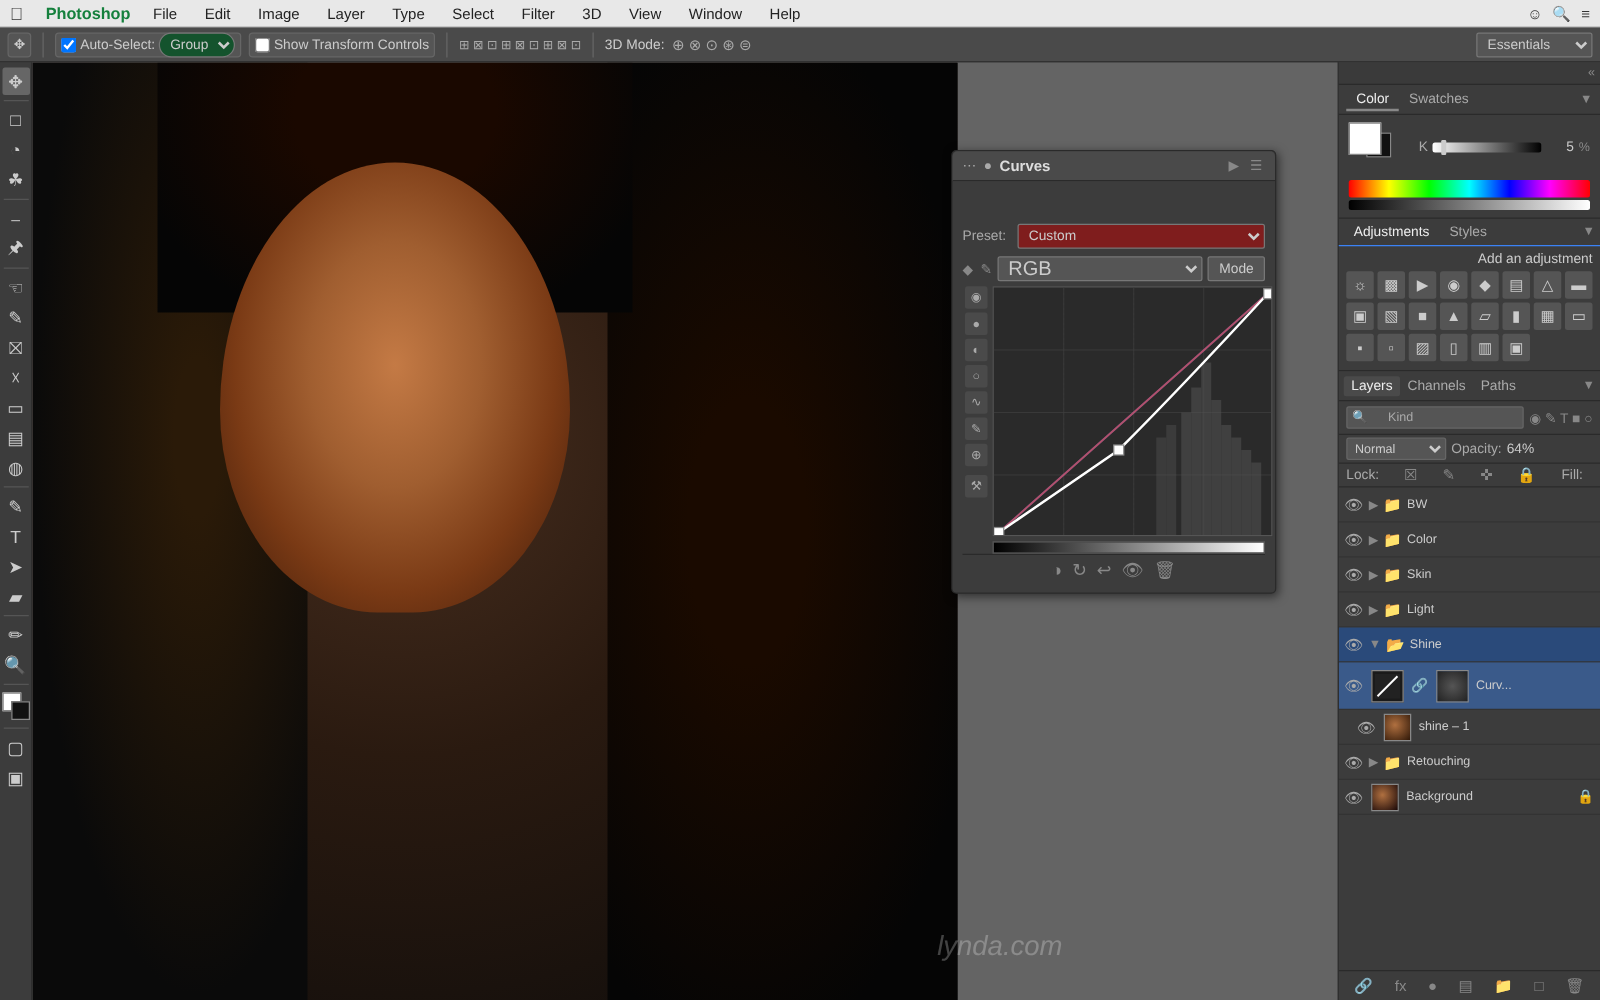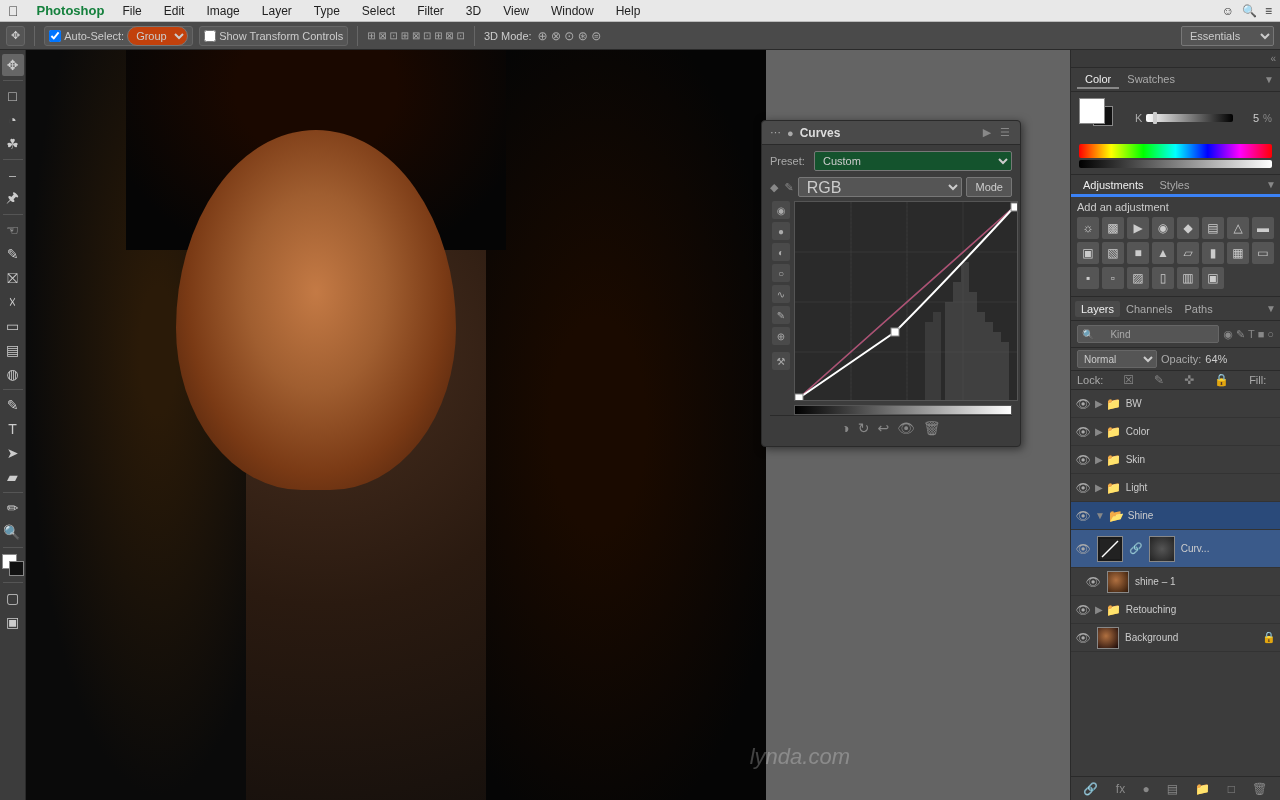--- a/index.html
+++ b/index.html
@@ -19,21 +19,21 @@
 
     
     #toolbar {
       width: 100%; height: 28px; background: #4a4a4a;
       display: flex; align-items: center; padding: 0 6px; gap: 6px;
       border-bottom: 1px solid #2a2a2a;
     }
     .toolbar-item { font-size: 11px; color: #ccc; padding: 2px 4px; background: #555; border: 1px solid #666; border-radius: 3px; height: 20px; display: flex; align-items: center; gap: 3px; }
     .toolbar-separator { width: 1px; height: 20px; background: #666; margin: 0 3px; }
     .toolbar-label { color: #ccc; font-size: 11px; }
-    .toolbar-select { background: #c2410c; border: 1px solid #777; color: #ccc; font-size: 11px; height: 20px; border-radius: 10px; padding: 0 4px; }
+    .toolbar-select { background: #14532d; border: 1px solid #777; color: #ccc; font-size: 11px; height: 20px; border-radius: 10px; padding: 0 4px; }
     .workspace-select { background: #555; border: 1px solid #777; color: #ccc; font-size: 11px; height: 20px; border-radius: 2px; padding: 0 4px; margin-left: auto; }
 
     
     #main { display: flex; width: 100%; height: calc(800px - 50px); }
 
     
     #left-toolbar {
       width: 26px; background: #3c3c3c; border-right: 1px solid #2a2a2a;
       display: flex; flex-direction: column; align-items: center; padding: 4px 2px; gap: 2px;
     }
@@ -95,21 +95,21 @@
     
     .color-panel { padding: 6px 8px; border-bottom: 1px solid #2a2a2a; }
     .color-swatches-row { display: flex; gap: 4px; align-items: center; margin-bottom: 6px; }
     .swatch-container { position: relative; width: 44px; height: 40px; }
     .k-slider-row { display: flex; align-items: center; gap: 4px; }
     .k-label { font-size: 11px; color: #aaa; }
     .k-value { width: 22px; font-size: 11px; color: #ccc; text-align: right; }
     .color-spectrum { width: 100%; height: 14px; background: linear-gradient(to right, #f00, #ff0, #0f0, #0ff, #00f, #f0f, #f00); border-radius: 2px; margin-top: 4px; }
 
     
-    .adj-panel { padding: 4px 6px; border-bottom: 1px solid #2a2a2a; }
+    .adj-panel { padding: 4px 6px; border-bottom: 1px solid #2a2a2a; text-align: right; }
     .adj-title { font-size: 11px; color: #ccc; margin-bottom: 4px; }
     .adj-icons-row { display: flex; flex-wrap: wrap; gap: 3px; margin-bottom: 3px; }
     .adj-icon { width: 22px; height: 22px; background: #555; border-radius: 2px; display: flex; align-items: center; justify-content: center; font-size: 12px; cursor: pointer; color: #ccc; }
 
     
     .layers-panel { flex: 1; display: flex; flex-direction: column; overflow: hidden; }
     .layers-tabs { display: flex; background: #3c3c3c; border-bottom: 1px solid #2a2a2a; align-items: center; padding: 0 4px; height: 24px; }
     .layers-tab { font-size: 11px; color: #aaa; padding: 2px 6px; cursor: pointer; }
     .layers-tab.active { color: #eee; background: #4a4a4a; border-radius: 2px; }
     .layers-controls { padding: 4px 6px; display: flex; gap: 4px; align-items: center; border-bottom: 1px solid #2a2a2a; }
@@ -145,24 +145,24 @@
       z-index: 100;
     }
     .panel-header {
       background: #4a4a4a; padding: 4px 8px; display: flex; align-items: center;
       border-radius: 4px 4px 0 0; border-bottom: 1px solid #2a2a2a; height: 24px;
     }
     .panel-title { font-size: 12px; color: #ddd; font-weight: bold; flex: 1; }
     .panel-icons { display: flex; gap: 4px; align-items: center; }
     .panel-icon-btn { font-size: 11px; color: #888; cursor: pointer; }
 
-    .curves-content { padding: 6px 8px; }
+    .curves-content { padding: 6px 8px; margin-top: 28px; }
     .preset-row { display: flex; align-items: center; gap: 4px; margin-bottom: 6px; }
     .preset-label { font-size: 11px; color: #aaa; width: 40px; }
-    .preset-select { flex: 1; background: #14532d; border: 1px solid #777; color: #ccc; font-size: 11px; height: 20px; border-radius: 2px; padding: 0 4px; }
+    .preset-select { flex: 1; background: #7f1d1d; border: 1px solid #777; color: #ccc; font-size: 11px; height: 20px; border-radius: 2px; padding: 0 4px; }
     .channel-row { display: flex; align-items: center; gap: 4px; margin-bottom: 4px; }
     .channel-select { flex: 1; background: #555; border: 1px solid #777; color: #ccc; font-size: 16px; height: 20px; border-radius: 2px; padding: 0 4px; }
     .auto-btn { background: #555; border: 1px solid #777; color: #ccc; font-size: 11px; height: 20px; border-radius: 2px; padding: 0 8px; cursor: pointer; }
 
     
     .curves-graph { position: relative; margin: 0 0 4px 0; }
     .curves-canvas {
       width: 224px; height: 200px; background: #2a2a2a;
       border: 1px solid #555; position: relative; overflow: hidden;
     }
@@ -197,21 +197,21 @@
     .ci-top { font-size: 14px; color: #333; cursor: pointer; }
 
     
     ::-webkit-scrollbar { width: 6px; }
     ::-webkit-scrollbar-track { background: #333; }
     ::-webkit-scrollbar-thumb { background: #666; border-radius: 3px; }
 
     
     .mpi { width: 14px; height: 14px; display: flex; align-items: center; justify-content: center; font-size: 11px; color: #888; cursor: pointer; }
 
-    .panel-adj-tab-bar { display: flex; align-items: center; border-bottom: 3px solid #3b82f6; height: 22px; padding: 0 4px; text-align: center; }
+    .panel-adj-tab-bar { display: flex; align-items: center; border-bottom: 1px solid #3b82f6; height: 22px; padding: 0 4px; text-align: center; }
     .adj-panel-tab { font-size: 11px; padding: 2px 8px; cursor: pointer; color: #aaa; }
     .adj-panel-tab.active { color: #eee; }
     .adj-collapse-icon { margin-left: auto; color: #888; font-size: 10px; cursor: pointer; }
   </style>
 </head>
 <body>
 
 <div id="menubar">
   <span class="apple"></span>
   <span class="app-name">Photoshop</span>

